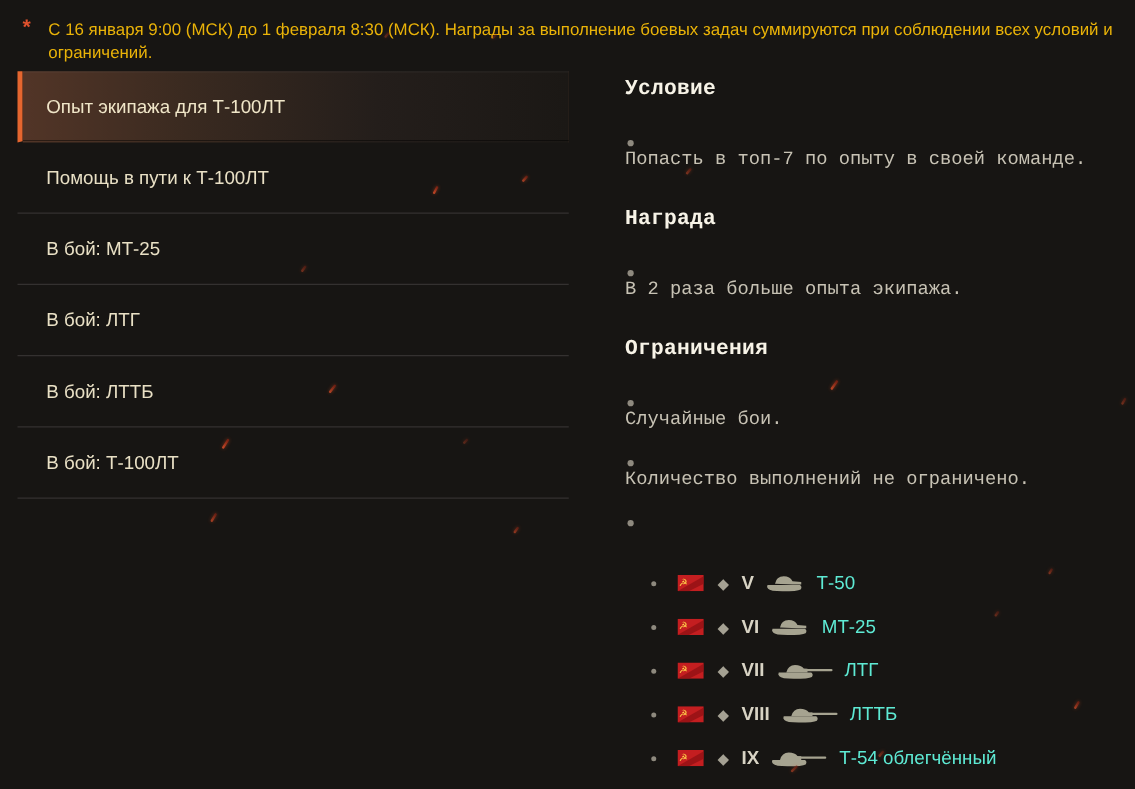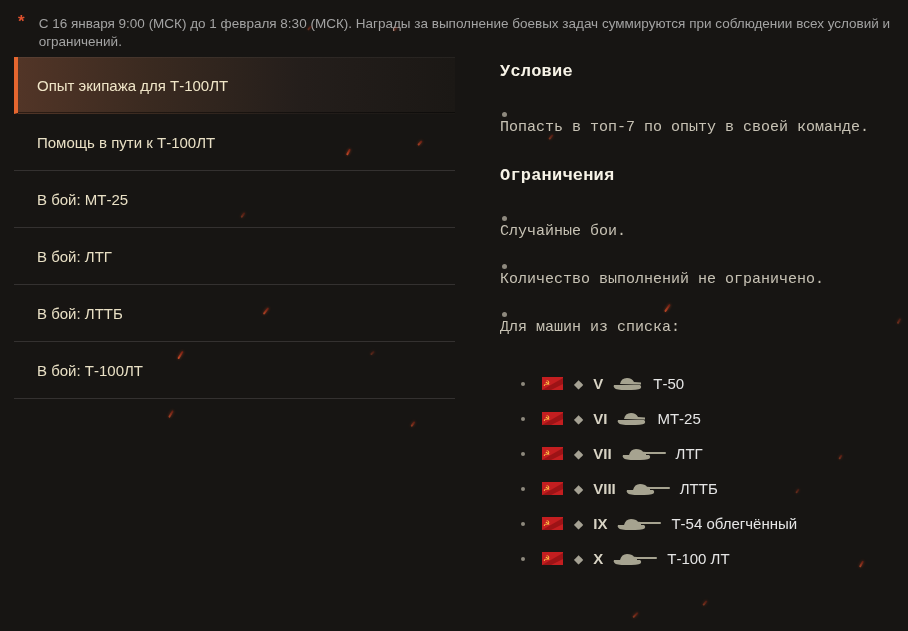--- a/index.html
+++ b/index.html
@@ -15,21 +15,21 @@
   
   .topbar {
     position:absolute; left:18px; top:14px; right:12px;
     display:flex; align-items:flex-start;
   }
   .asterisk {
     color:#e0512d; font-size:17px; line-height:16px; font-weight:bold;
     margin-right:14px; flex:none;
   }
   .topbar-text {
-    color:#a3a3a3; font-size:13.5px; line-height:18px; padding-top:1px;
+    color:#eab308; font-size:13.5px; line-height:18px; padding-top:1px;
   }
 
   
   .mission-list {
     position:absolute; left:14px; top:57px; width:441px;
   }
   .mission-item {
     position:relative; height:57px;
     display:flex; align-items:center;
     padding-left:23px;
@@ -81,21 +81,21 @@
   .diamond {
     color:#a5a193; font-size:12px; line-height:1;
     margin-right:10px; flex:none;
     font-family:"DejaVu Sans", sans-serif;
   }
   .tier {
     color:#d8d3c4; font-weight:700; font-size:15px;
     margin-right:7px; flex:none;
   }
   .tank-icon { display:flex; align-items:center; margin-right:9px; flex:none; }
-  .vname { color:#e5e5e5; font-size:15px; white-space:nowrap; }
+  .vname { color:#5eead4; font-size:15px; white-space:nowrap; }
 
   
   .ember {
     position:absolute; height:2px; border-radius:2px;
     background:linear-gradient(90deg,#e8542c,#7a1d10);
     box-shadow:0 0 3px rgba(235,90,40,.55);
     pointer-events:none;
   }
 </style>
 </head>
@@ -134,33 +134,41 @@
         <section class="section">
     <h3 class="section-heading">Условие</h3>
     <ul class="section-bullets">
             <li class="bullet">
     <span class="dot"></span>
     <span class="bullet-text">Попасть в топ-7 по опыту в своей команде.</span>
   </li>
           </ul>
   </section>
         <section class="section">
+    <h3 class="section-heading">Награда</h3>
+    <ul class="section-bullets">
+            <li class="bullet">
+    <span class="dot"></span>
+    <span class="bullet-text">В 2 раза больше опыта экипажа.</span>
+  </li>
+          </ul>
+  </section>
+        <section class="section">
     <h3 class="section-heading">Ограничения</h3>
     <ul class="section-bullets">
             <li class="bullet">
     <span class="dot"></span>
     <span class="bullet-text">Случайные бои.</span>
   </li>
             <li class="bullet">
     <span class="dot"></span>
     <span class="bullet-text">Количество выполнений не ограничено.</span>
   </li>
             <li class="bullet">
     <span class="dot"></span>
-    <span class="bullet-text">Для машин из списка:</span>
   </li>
           </ul>
   </section>
       </div>
     <div class="vehicles">
         <div class="vehicle-row">
     <span class="vdot"></span>
     <svg class="flag" viewBox="0 0 21 13">
       <rect width="21" height="13" fill="#c41e20"></rect>
       <path d="M0 13 L21 1 L21 7 L9 13 Z" fill="#8f1013" opacity="0.75"></path>

